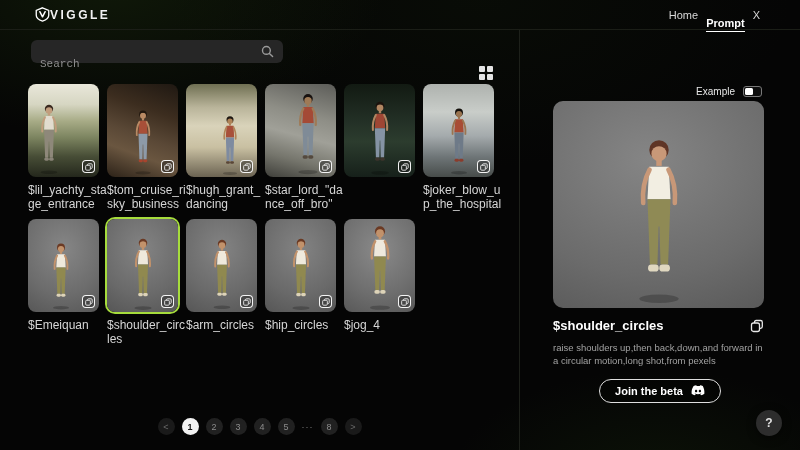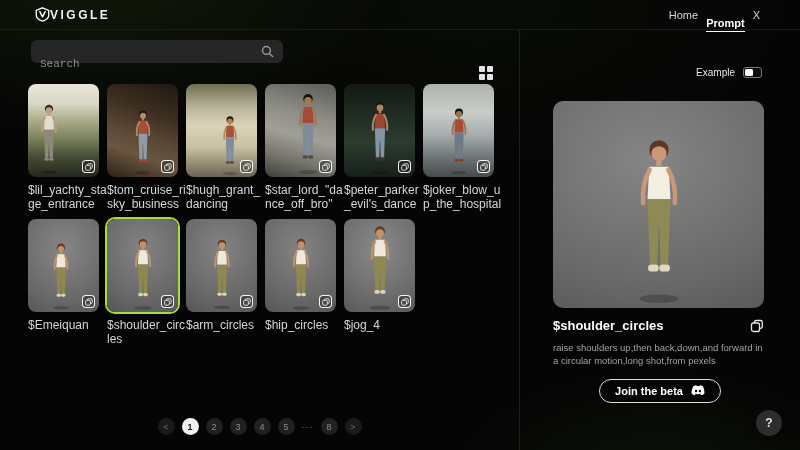--- a/index.html
+++ b/index.html
@@ -78,21 +78,21 @@
     width:17px; height:17px; border-radius:50%; background:#212121; color:#8c8c8c;
     font-size:9px; display:flex; align-items:center; justify-content:center; cursor:pointer;
   }
   .page.active { background:#f2f2f2; color:#141414; font-weight:bold; }
   .page.ellipsis { background:transparent; color:#808080; letter-spacing:1px; width:auto; }
   .page.navbtn { background:#1a1a1a; color:#6a6a6a; }
 
   
   .right-panel { width:280px; position:relative; padding-top:52px; }
   .example-row {
-    position:absolute; top:37px; right:38px; display:flex; align-items:center; gap:8px;
+    position:absolute; top:56px; right:38px; display:flex; align-items:center; gap:8px;
   }
   .example-label { font-size:10px; color:#e8e8e8; }
   .toggle { width:19px; height:11px; border:1px solid #787878; border-radius:3px; background:#0d0d0d; position:relative; cursor:pointer; }
   .toggle-knob { position:absolute; left:1px; top:1px; width:8px; height:7px; background:#fff; border-radius:1.5px; }
 
   .preview-card {
     margin:19px 0 0 33px; width:211px; height:207px; border-radius:10px;
     position:relative; overflow:hidden;
     background: radial-gradient(150% 125% at 45% 28%, #858585 0%, #6b6b6b 45%, #525252 78%, #3d3d3d 100%);
   }
@@ -293,21 +293,20 @@
                   <rect x="30.2" y="86" width="7" height="4.6" rx="2.2" fill="#3c342c"></rect>
                 </svg>
               </div>
               <div class="copy-badge">
                 <svg width="8" height="8" viewBox="0 0 12 12">
                   <rect x="1" y="3.4" width="7" height="7.4" rx="1.5" fill="none" stroke="#f4f4f4" stroke-width="1.3"></rect>
                   <path d="M3.8 3.4 V2.6 Q3.8 1.2 5.2 1.2 H9.4 Q10.8 1.2 10.8 2.6 V6.8 Q10.8 8.2 9.4 8.2 H8.6" fill="none" stroke="#f4f4f4" stroke-width="1.3"></path>
                 </svg>
               </div>
             </div>
-            <div class="card-label">$peter_parker_evil's_dance</div>
           </div>
           <div class="cell">
             <div class="card" style="background: linear-gradient(rgb(174, 178, 174) 0%, rgb(201, 205, 201) 30%, rgb(164, 170, 172) 56%, rgb(111, 118, 120) 78%, rgb(71, 76, 74) 100%);">
               <div class="person-wrap" style="left: 50%; height: 74%;">
                 <svg viewBox="0 0 60 112">
                   <ellipse cx="30" cy="108.5" rx="13" ry="2.8" fill="rgba(0,0,0,0.22)"></ellipse>
                   <circle cx="30" cy="10.5" r="6.4" fill="#14100c"></circle>
                   <circle cx="30" cy="13" r="5" fill="#9a7450"></circle>
                   <path d="M24.4 9.2 Q26 5.6 30 5.6 Q34 5.6 35.6 9.2 Q33 7.4 30 7.4 Q27 7.4 24.4 9.2Z" fill="#14100c"></path>
                   <rect x="28.2" y="16.8" width="3.6" height="4.2" fill="#9a7450"></rect>

